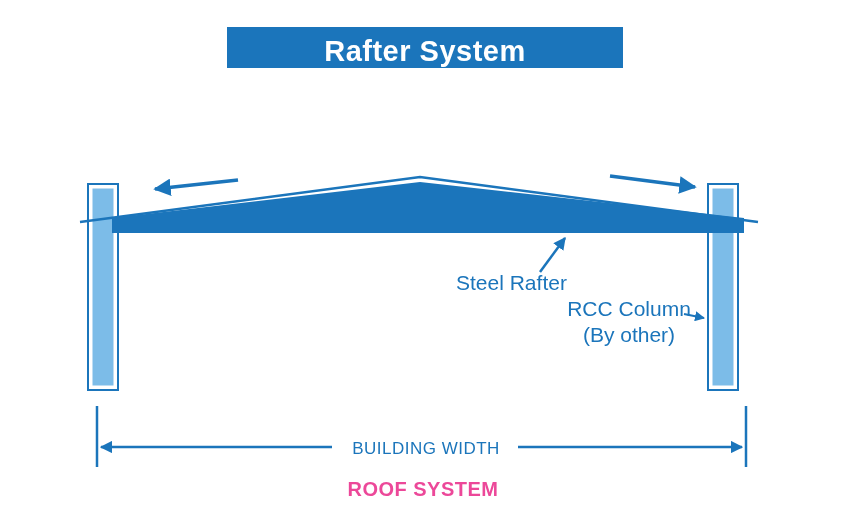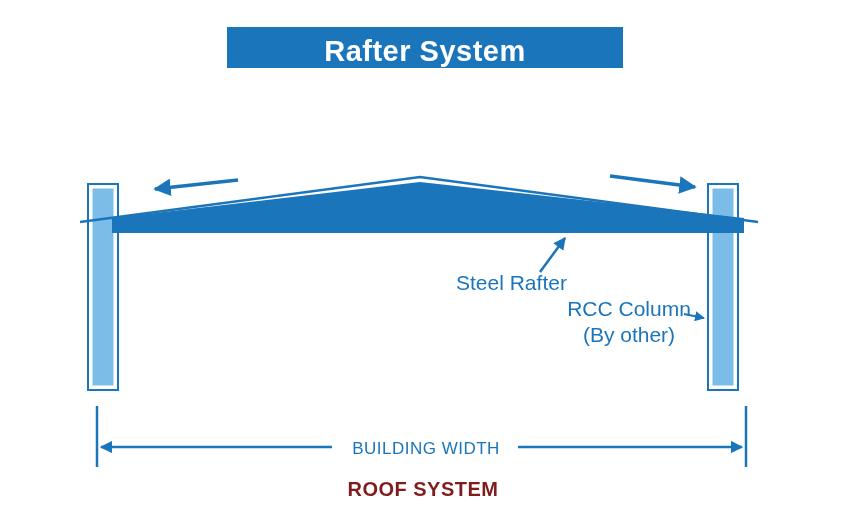--- a/index.html
+++ b/index.html
@@ -76,21 +76,21 @@
     letter-spacing: 0.5px;
   }
   .label-roof-system {
     left: 273px;
     top: 476px;
     width: 300px;
     text-align: center;
     font-size: 20px;
     font-weight: bold;
     letter-spacing: 0.5px;
-    color: #7f1d1d;
+    color: #ec4899;
   }
 </style>
 </head>
 <body>
 
 <div class="stage">
 
   <div class="banner">
     <span>Rafter System</span>
   </div>

